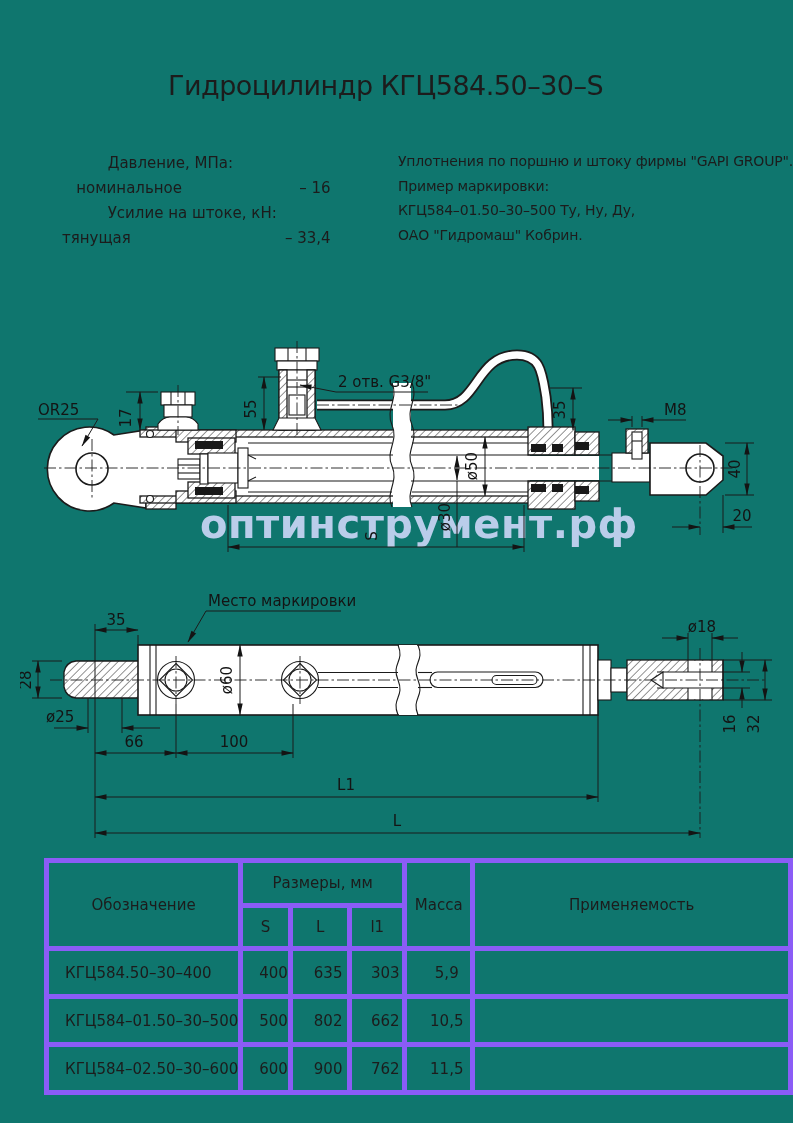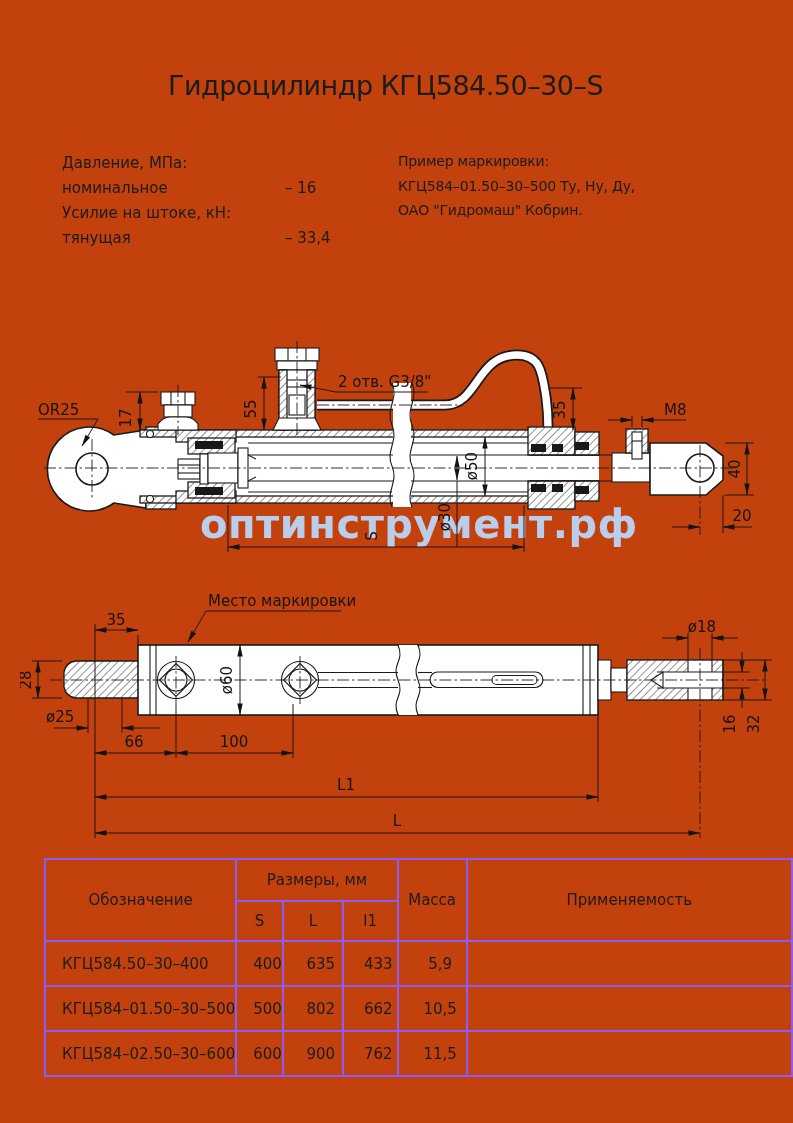--- a/index.html
+++ b/index.html
@@ -1,21 +1,21 @@
 <!DOCTYPE html>
 <html><head>
 <meta charset="utf-8">
 <style>
   html,body{margin:0;padding:0;background:#fff;}
-  .page{position:relative;width:793px;height:1123px;background:#c2410c;overflow:hidden;
+  .page{position:relative;width:793px;height:1123px;background:#0f766e;overflow:hidden;
         font-family:"DejaVu Sans",sans-serif;color:#1c1c1c;}
   .title{position:absolute;left:168px;top:70px;width:404px;text-align:center;
          font-size:27px;letter-spacing:-0.5px;white-space:nowrap;}
   .specs{position:absolute;left:62px;top:151px;font-size:15px;}
-  .spec-row{display:flex;height:25px;line-height:25px;white-space:nowrap;}
+  .spec-row{display:flex;height:25px;line-height:25px;white-space:nowrap;justify-content:flex-end;}
   .spec-label{width:223px;}
   .notes{position:absolute;left:398px;top:149px;font-size:14px;line-height:24.5px;
          letter-spacing:-0.2px;white-space:nowrap;}
   .watermark{position:absolute;left:200px;top:501px;font-size:40px;font-weight:bold;
              letter-spacing:0.5px;white-space:nowrap;}
   svg{position:absolute;}
   #view-side{left:30px;top:335px;}
   #view-top{left:20px;top:588px;}
   
   .ol{fill:#fff;stroke:#1b1b1b;stroke-width:1.6;}
@@ -26,21 +26,21 @@
   .blk{fill:#181818;stroke:none;}
   .dim{fill:none;stroke:#1b1b1b;stroke-width:1;}
   .cl{fill:none;stroke:#1b1b1b;stroke-width:0.9;stroke-dasharray:12 3 2.5 3;}
   .pipe1{fill:none;stroke:#1b1b1b;stroke-width:11;}
   .pipe2{fill:none;stroke:#fff;stroke-width:7.4;}
   text.t{font-family:"DejaVu Sans",sans-serif;font-size:15px;fill:#141414;}
   text.tm{text-anchor:middle;}
   
   .tbl{position:absolute;left:44px;top:858px;border-collapse:collapse;table-layout:fixed;
        font-size:15px;color:#1c1c1c;}
-  .tbl td{border:2px solid #8b5cf6;text-align:center;padding:0;overflow:hidden;white-space:nowrap;}
+  .tbl td{border:5px solid #8b5cf6;text-align:center;padding:0;overflow:hidden;white-space:nowrap;}
   .tbl .hr1 td{height:40px;}
   .tbl .hr2 td{height:38px;}
   .tbl .dr td{height:43px;padding-left:16px;}
   .tbl td.des{text-align:left;}
 </style>
 </head>
 <body>
 
 <div class="page">
 
@@ -59,20 +59,21 @@
       <span class="spec-label">Усилие на штоке, кН:</span>
       <span></span>
     </div>
     <div class="spec-row">
       <span class="spec-label">тянущая</span>
       <span>– 33,4</span>
     </div>
   </div>
 
   <div class="notes">
+    <div>Уплотнения по поршню и штоку фирмы "GAPI GROUP".</div>
     <div>Пример маркировки:</div>
     <div>КГЦ584–01.50–30–500 Ту, Ну, Ду,</div>
     <div>ОАО "Гидромаш" Кобрин.</div>
   </div>
 
   <div class="watermark" id="wm" style="color: rgb(186, 205, 234);">оптинструмент.рф</div>
 
   <svg id="view-side" width="730" height="250" viewBox="0 0 730 250">
     <defs>
       <pattern id="h1" patternUnits="userSpaceOnUse" width="5.5" height="5.5" patternTransform="rotate(45)">
@@ -387,21 +388,21 @@
       </tr>
       <tr class="hr2">
         <td>S</td>
         <td>L</td>
         <td>l1</td>
       </tr>
       <tr class="dr">
         <td class="des">КГЦ584.50–30–400</td>
         <td>400</td>
         <td>635</td>
-        <td>433</td>
+        <td>303</td>
         <td>5,9</td>
         <td></td>
       </tr>
       <tr class="dr">
         <td class="des">КГЦ584–01.50–30–500</td>
         <td>500</td>
         <td>802</td>
         <td>662</td>
         <td>10,5</td>
         <td></td>

